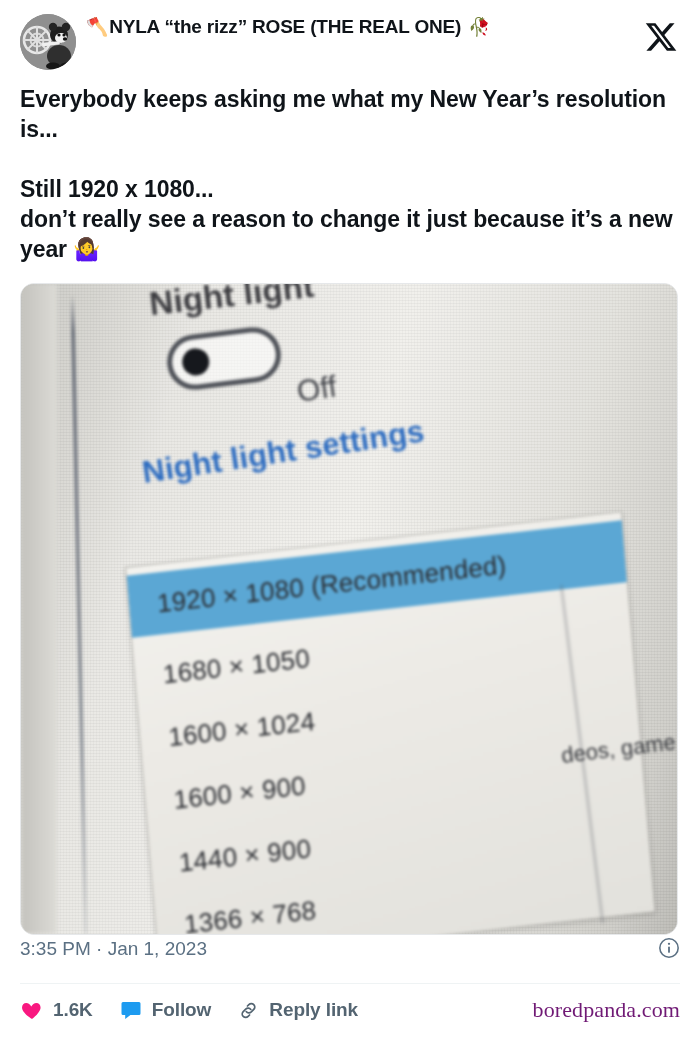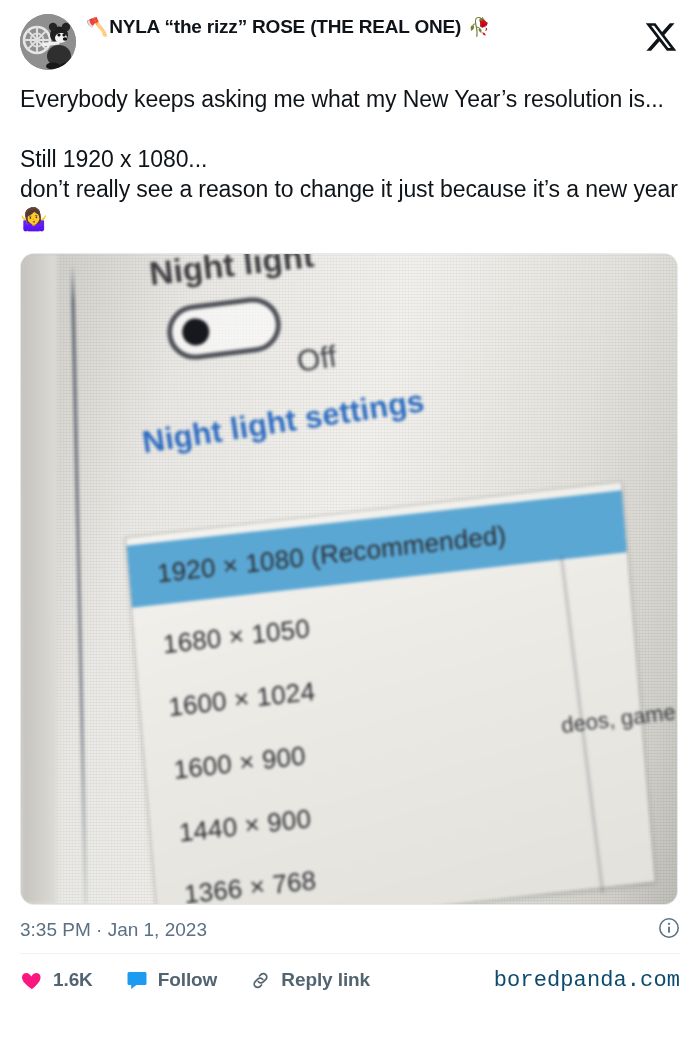--- a/index.html
+++ b/index.html
@@ -95,20 +95,21 @@
   .x-logo svg { display: block; }
 
   
   .tw-text {
     font-size: 23px;
     line-height: 30px;
     color: #0f1419;
     margin-top: 12px;
     white-space: pre-wrap;
     letter-spacing: -0.1px;
+    font-weight: bold;
   }
   .shrug-emoji { font-size: 22px; }
 
   
   .media-frame {
     margin-top: 18px;
     width: 658px;
     height: 652px;
     border-radius: 14px;
     overflow: hidden;
@@ -267,21 +268,21 @@
     width: 2px;
     height: 340px;
     background: rgba(90,95,105,.45);
     transform: rotate(-7deg);
     filter: blur(1px);
   }
 
   
   .tw-meta {
     display: flex;
-    align-items: center;
+    align-items: flex-start;
     height: 46px;
     margin-top: 2px;
   }
   .timestamp {
     font-size: 19px;
     color: #5b7083;
     line-height: 24px;
   }
   .info-icon {
     margin-left: auto;
@@ -289,41 +290,41 @@
   }
   .divider {
     height: 1px;
     background: #eff3f4;
     width: 100%;
   }
   .tw-actions {
     display: flex;
     align-items: center;
     height: 52px;
-    gap: 6px;
+    gap: 0px;
     justify-content: center;
   }
   .action {
     display: flex;
     align-items: center;
     margin-right: 26px;
     cursor: pointer;
   }
   .action .ico { display: flex; align-items: center; margin-right: 9px; }
   .action .lbl {
     font-size: 19px;
     font-weight: bold;
     color: #536471;
     letter-spacing: -0.1px;
   }
   .watermark {
     margin-left: auto;
     font-size: 22px;
-    color: #0c4a6e;
-    font-family: Liberation Mono, monospace;
+    color: #701a75;
+    font-family: Liberation Serif, serif;
     letter-spacing: .1px;
   }
 </style>
 </head>
 <body>
 
 <div class="tweet-card">
 
   <div class="tw-header">
 

